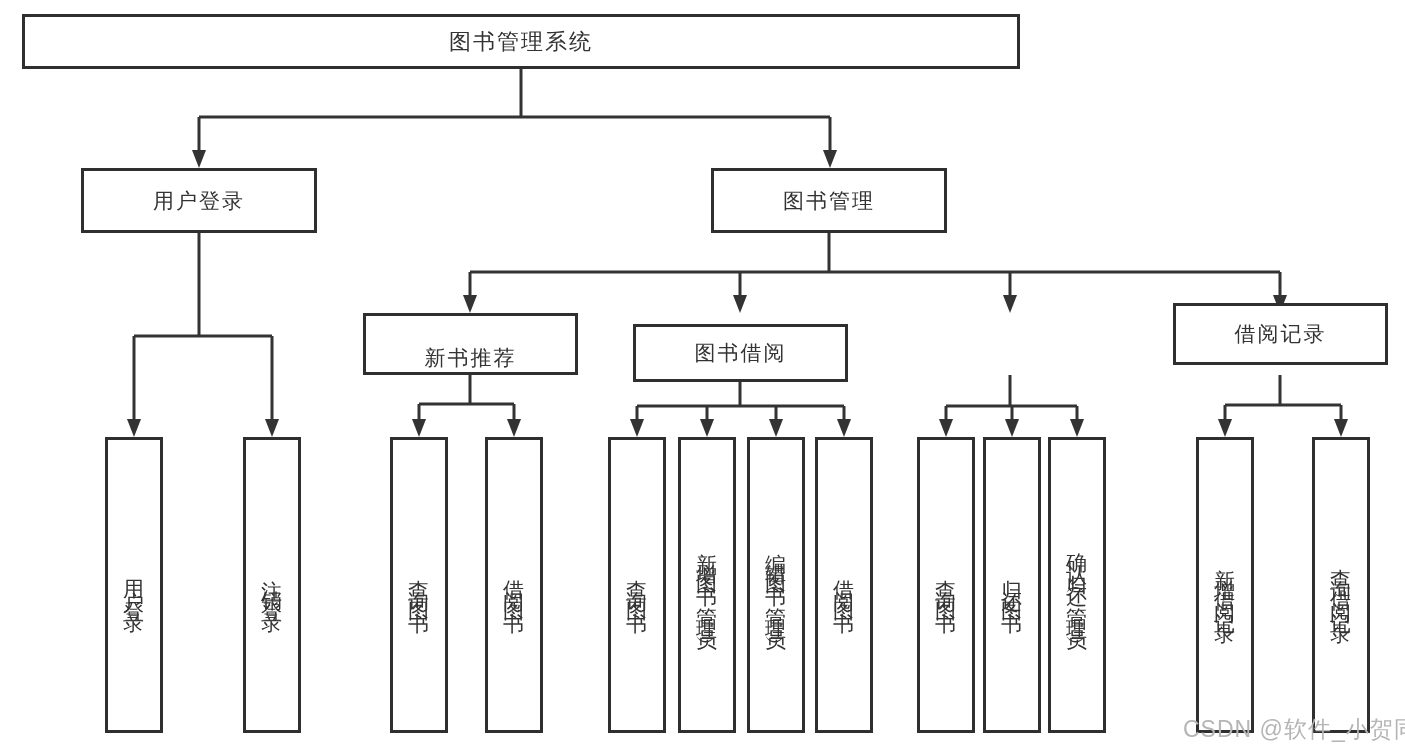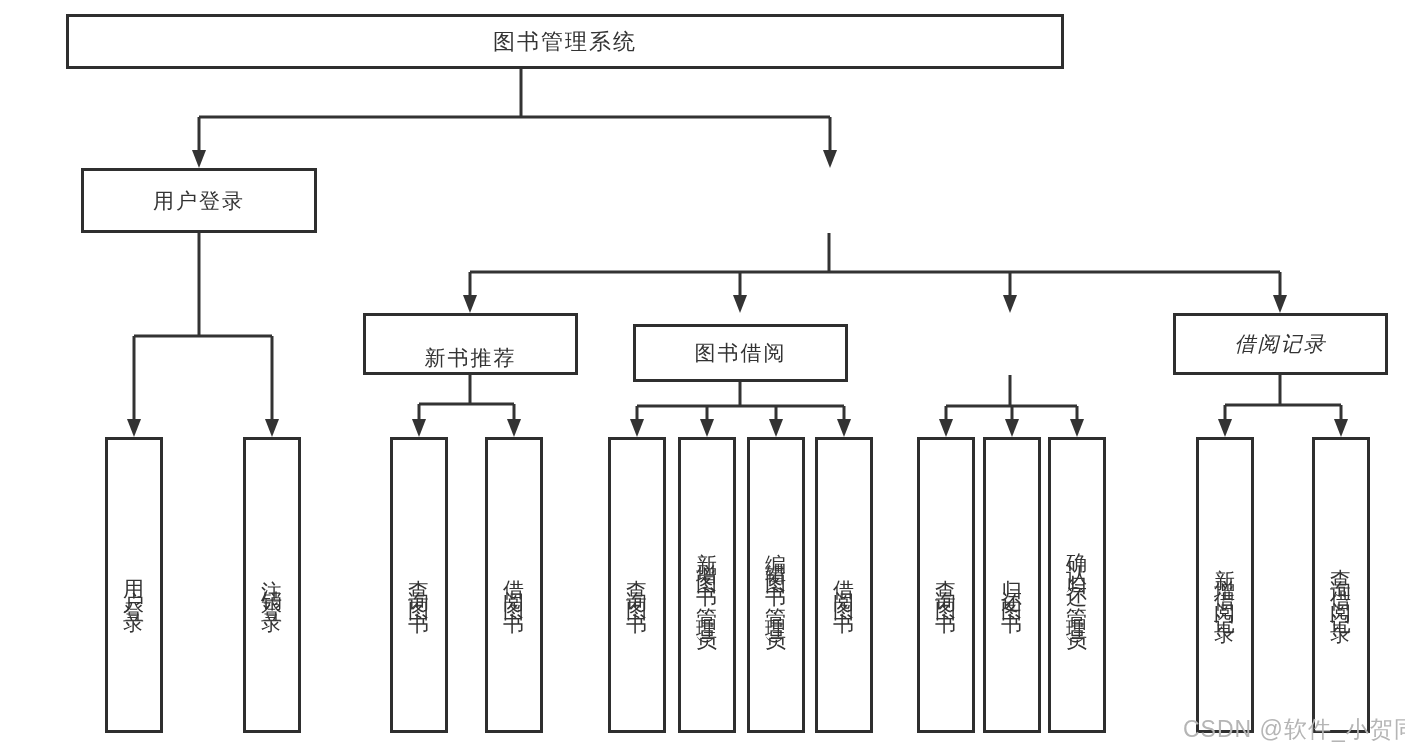--- a/index.html
+++ b/index.html
@@ -33,21 +33,21 @@
     display:flex;
     align-items:center;
     justify-content:center;
     z-index:2;
   }
   .hbox{
     font-size:21px;
     letter-spacing:2px;
     white-space:nowrap;
   }
-  .root-box{ font-size:22px;margin-left:44px; }
+  .root-box{ font-size:22px; }
   .leaf{
     width:58px;
     height:296px;
   }
   .leaf .vtext{
     writing-mode:vertical-rl;
     text-orientation:mixed;
     font-size:21px;
     letter-spacing:11px;
     line-height:1;
@@ -135,28 +135,31 @@
     </g>
   </svg>
 
   <div class="node hbox root-box" style="left:22px;top:14px;width:998px;height:55px;">
     <span>图书管理系统</span>
   </div>
 
   <div class="node hbox" style="left:81px;top:168px;width:236px;height:65px;">
     <span>用户登录</span>
   </div>
+  <div class="node hbox" style="left:711px;top:168px;width:236px;height:65px;">
+    <span>图书管理</span>
+  </div>
 
   <div class="node hbox" style="left:363px;top:313px;width:215px;height:62px;align-items:flex-end;">
     <span>新书推荐</span>
   </div>
   <div class="node hbox" style="left:633px;top:324px;width:215px;height:58px;">
     <span>图书借阅</span>
   </div>
-  <div class="node hbox" style="left:1173px;top:313px;width:215px;height:62px;font-style:italic;">
+  <div class="node hbox" style="left:1173px;top:303px;width:215px;height:62px;">
     <span>借阅记录</span>
   </div>
 
   <div class="node leaf" style="left:105px;top:437px;">
     <span class="vtext">用户登录</span>
   </div>
   <div class="node leaf" style="left:243px;top:437px;">
     <span class="vtext">注销登录</span>
   </div>
 

